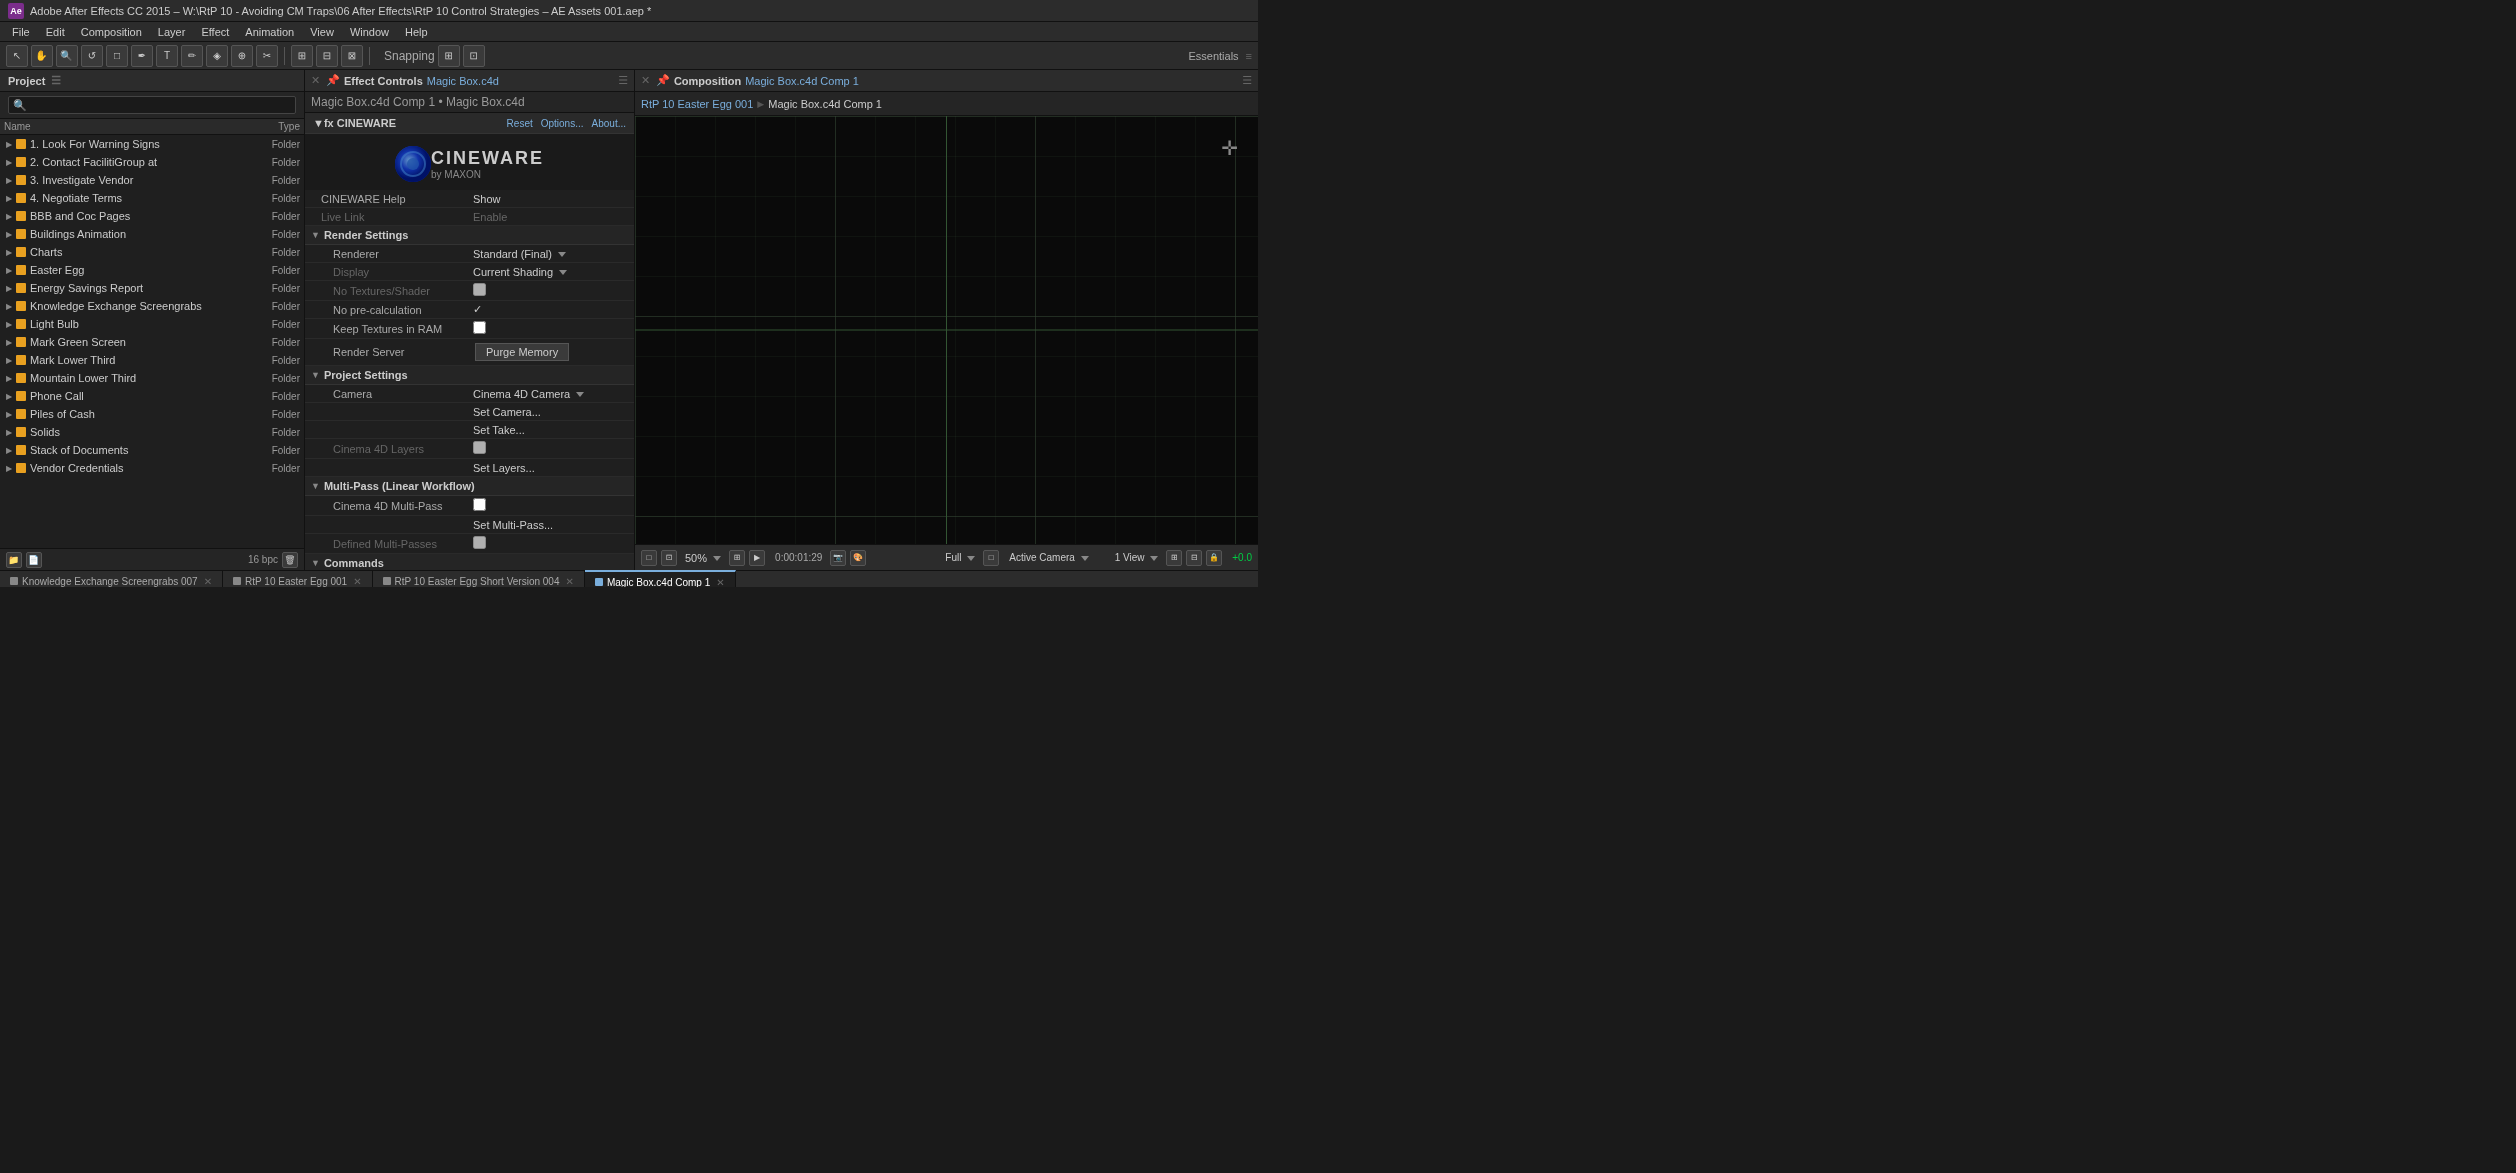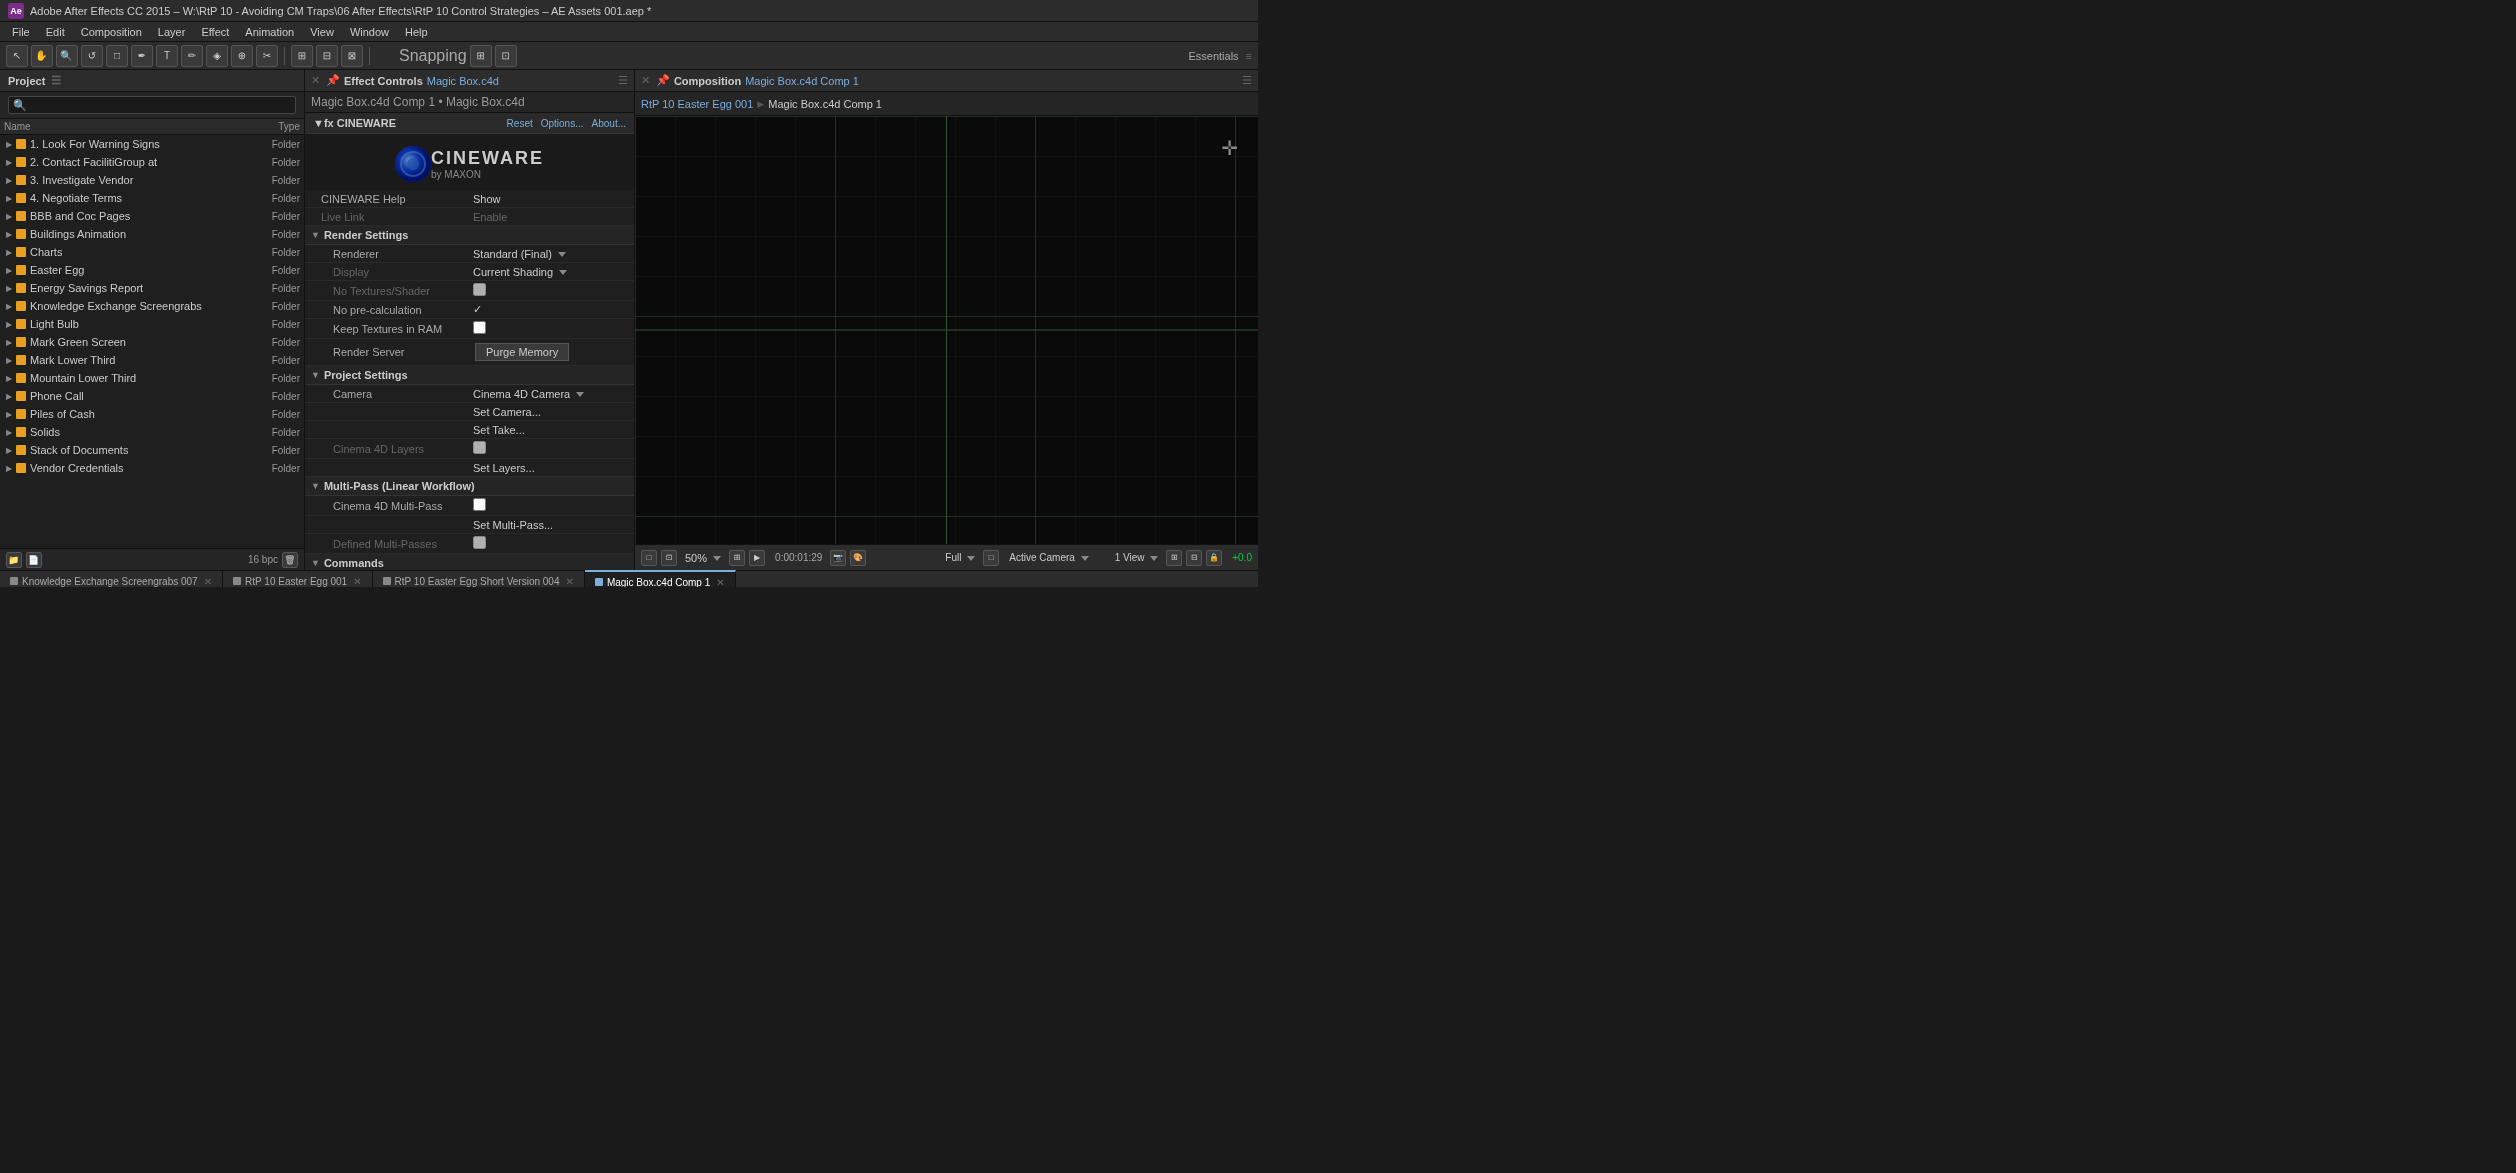--- a/index.html
+++ b/index.html
@@ -59,21 +59,21 @@
     .tool-btn {
       width: 22px; height: 22px;
       background: #3a3a3a;
       border: 1px solid #555;
       border-radius: 2px;
       display: flex; align-items: center; justify-content: center;
       font-size: 10px; color: #ccc; cursor: pointer;
     }
     .tool-sep { width: 1px; height: 18px; background: #555; margin: 0 3px; }
     #snapping-label {
-      font-size: 16px; color: #aaa; margin-left: 23px;
+      font-size: 12px; color: #aaa; margin-left: 8px;
     }
     
     #main {
       display: flex;
       height: 500px;
     }
     
     #project-panel {
       width: 305px;
       background: #1f1f1f;

